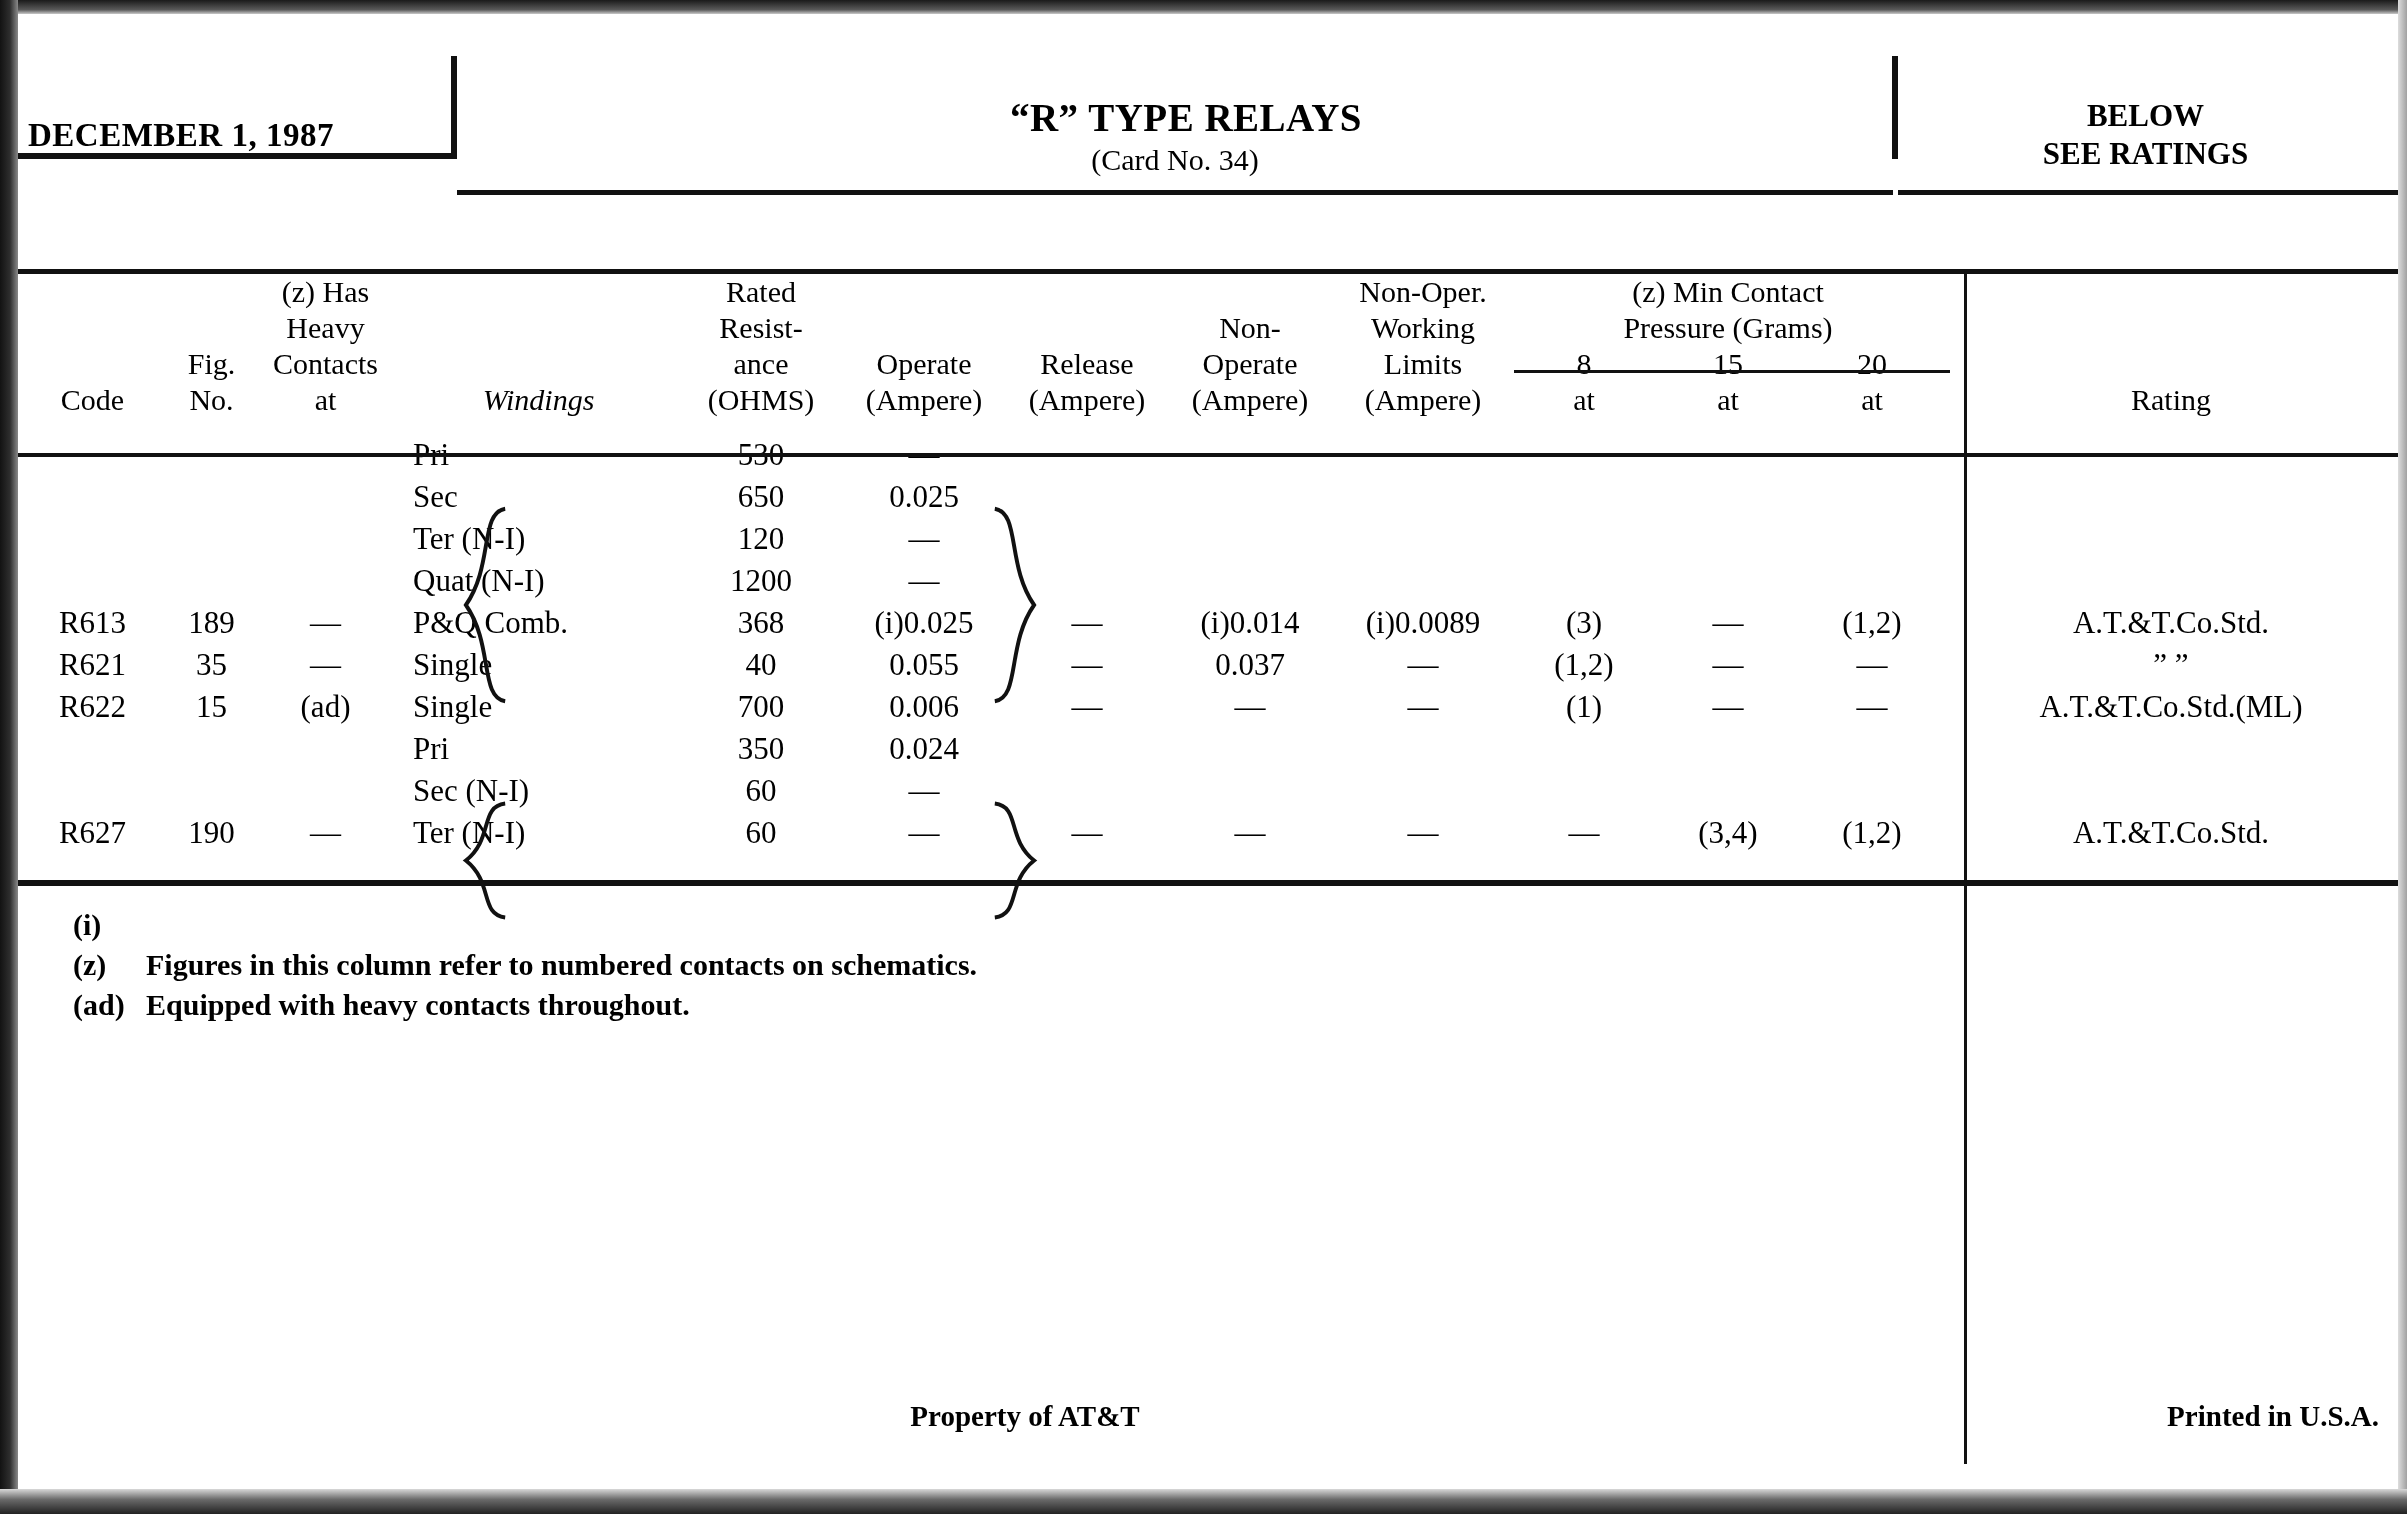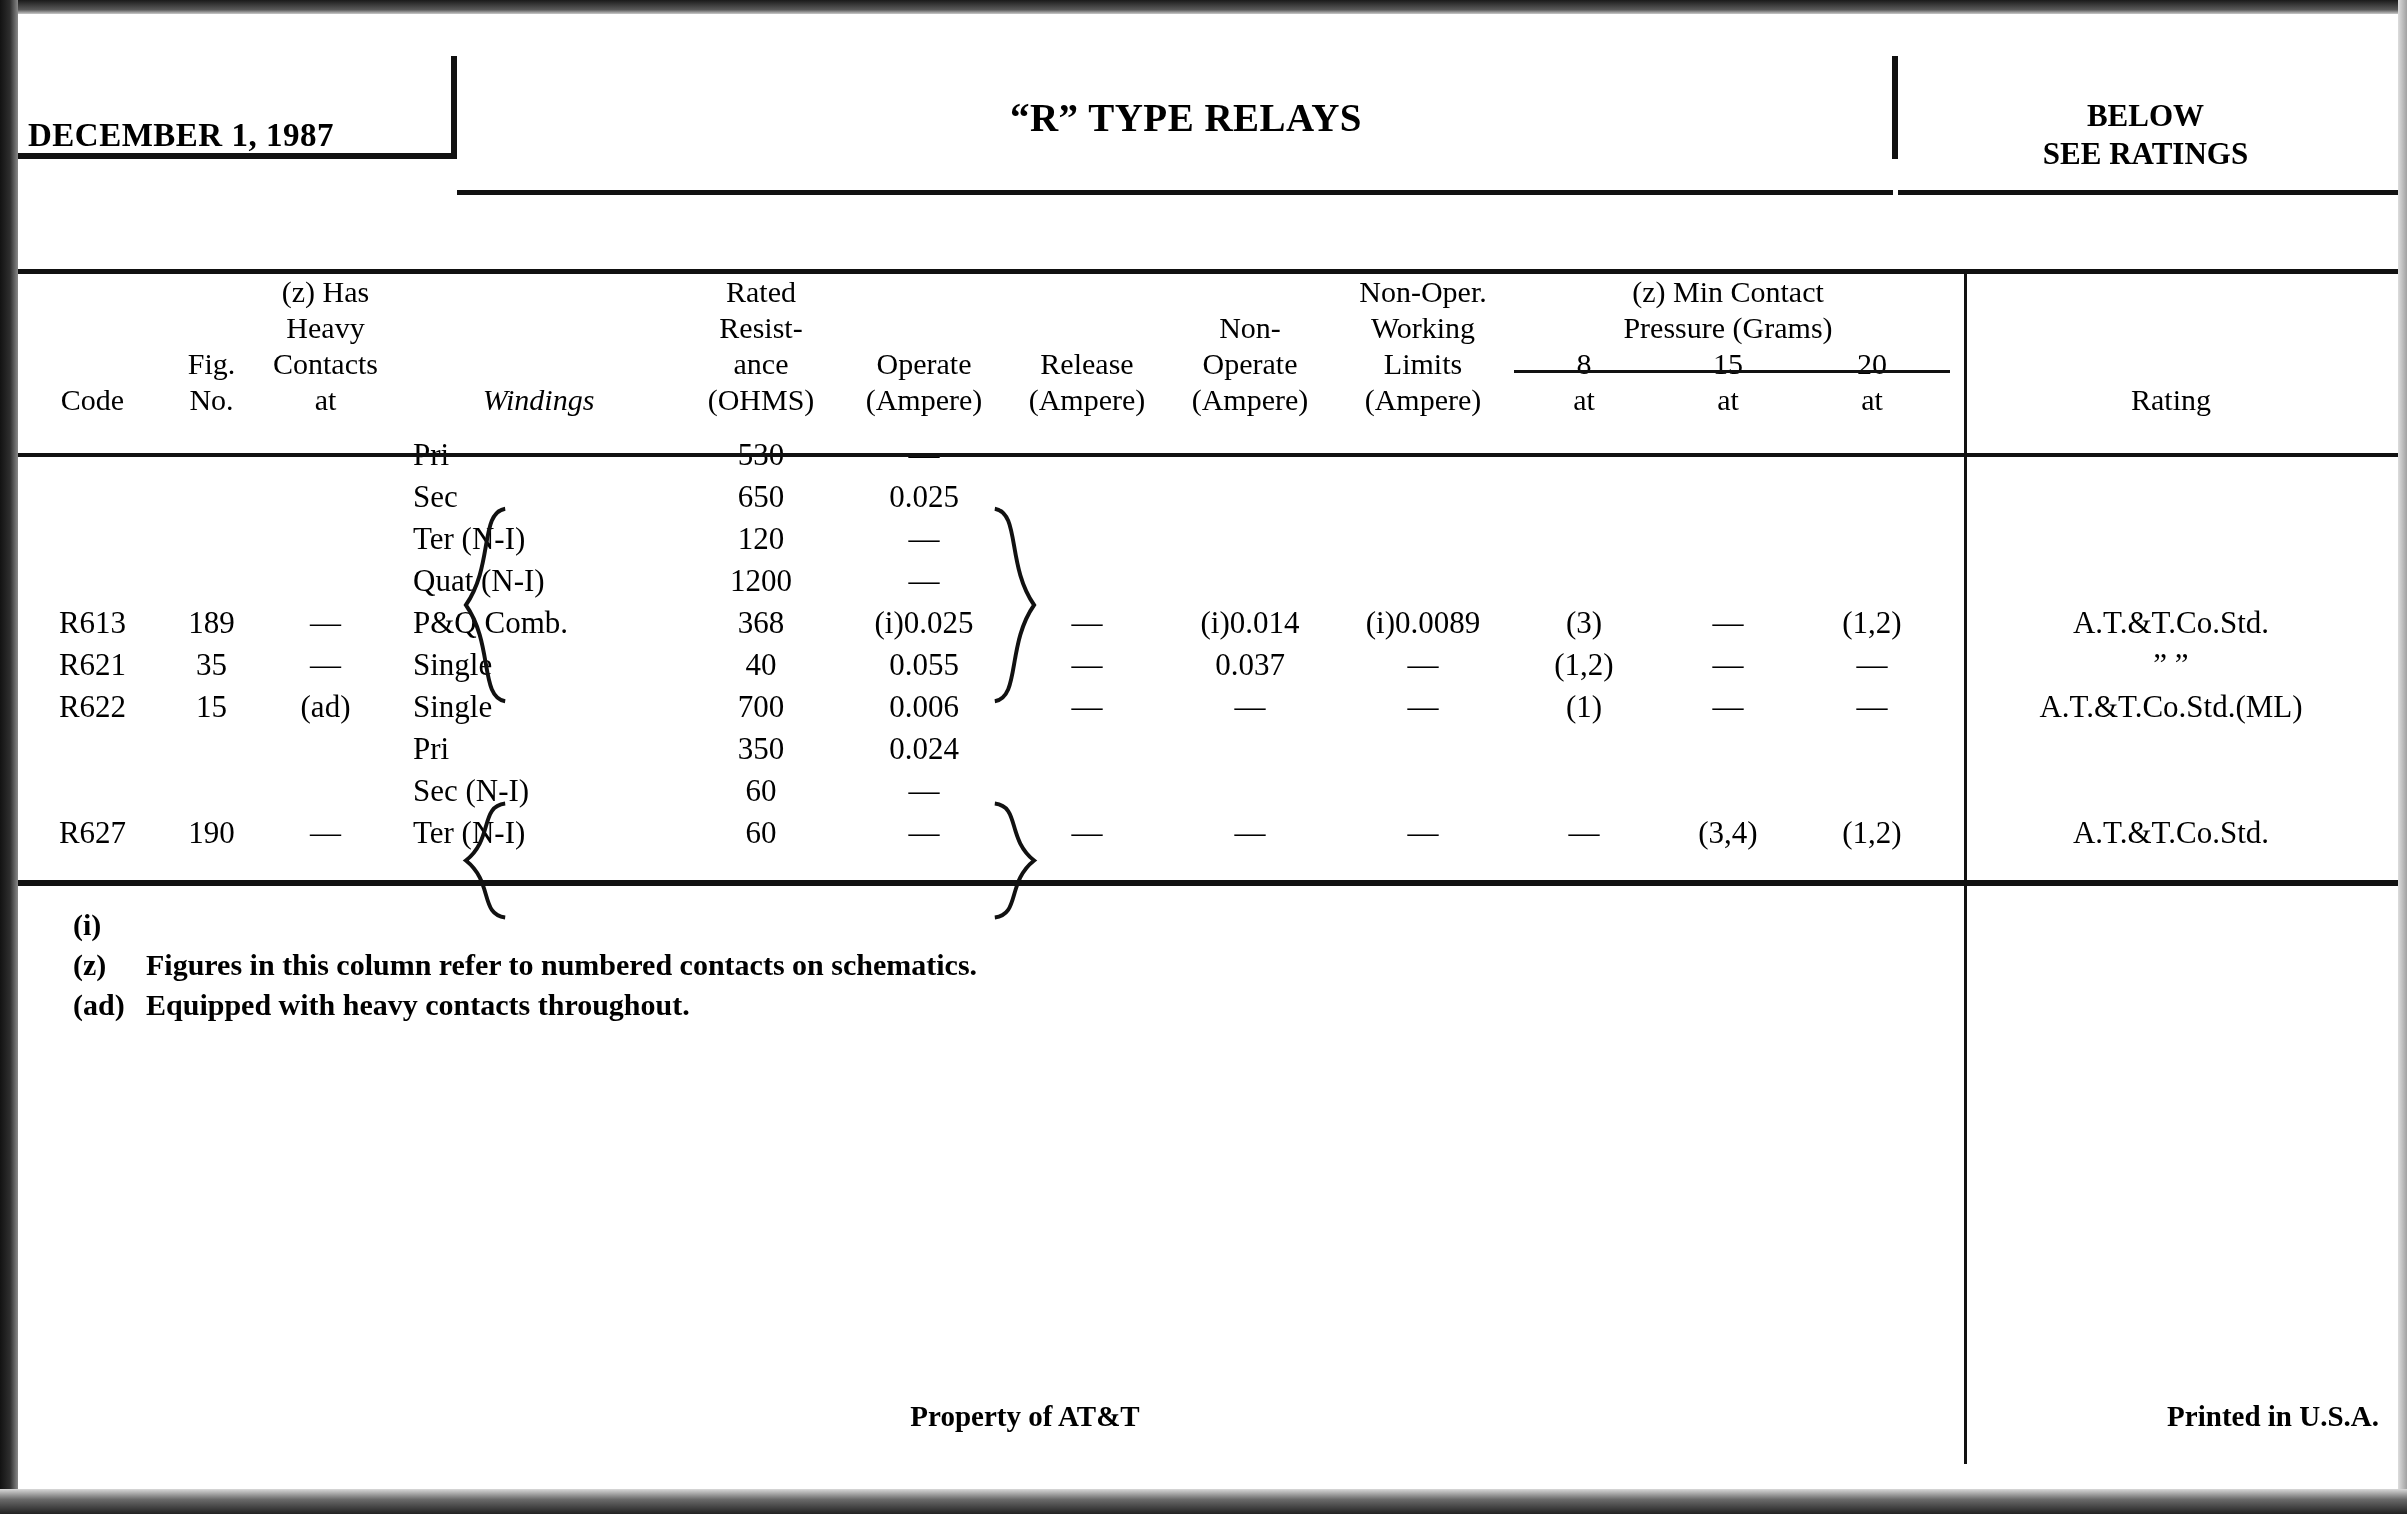--- a/index.html
+++ b/index.html
@@ -260,20 +260,21 @@
   <div class="edge-right"></div>
   <div class="edge-bottom"></div>
 
   <div class="content">
 
     <div class="header">
       <div class="hdr-date">DECEMBER 1, 1987</div>
       <div class="hdr-rule-date"></div>
       <div class="vline-1"></div>
       <div class="hdr-title">“R” TYPE RELAYS</div>
+      <div class="hdr-sub">(Card No. 34)</div>
       <div class="hdr-rule-mid"></div>
       <div class="vline-2"></div>
       <div class="hdr-right">
         <div>BELOW</div>
         <div>SEE RATINGS</div>
       </div>
       <div class="hdr-rule-right"></div>
     </div>
 
     <div class="rule-full-1"></div>

